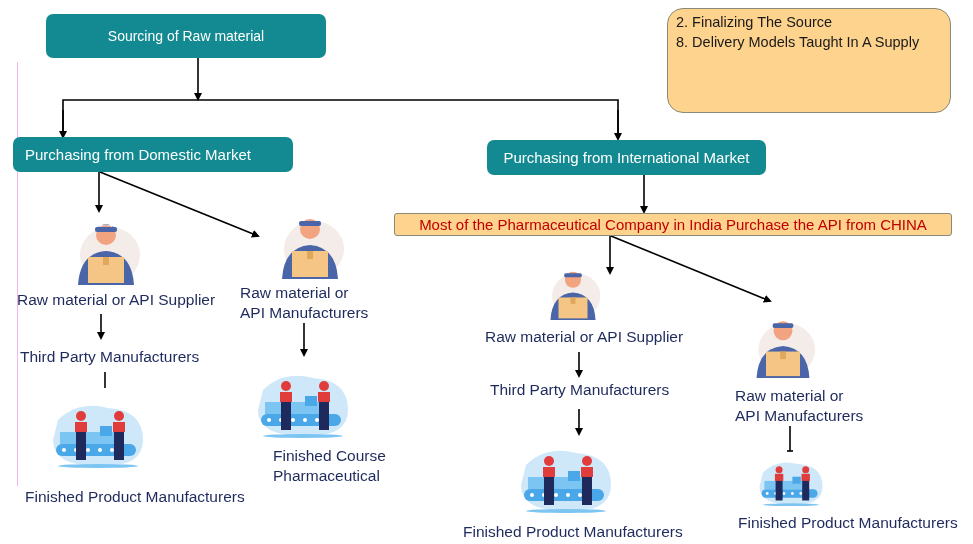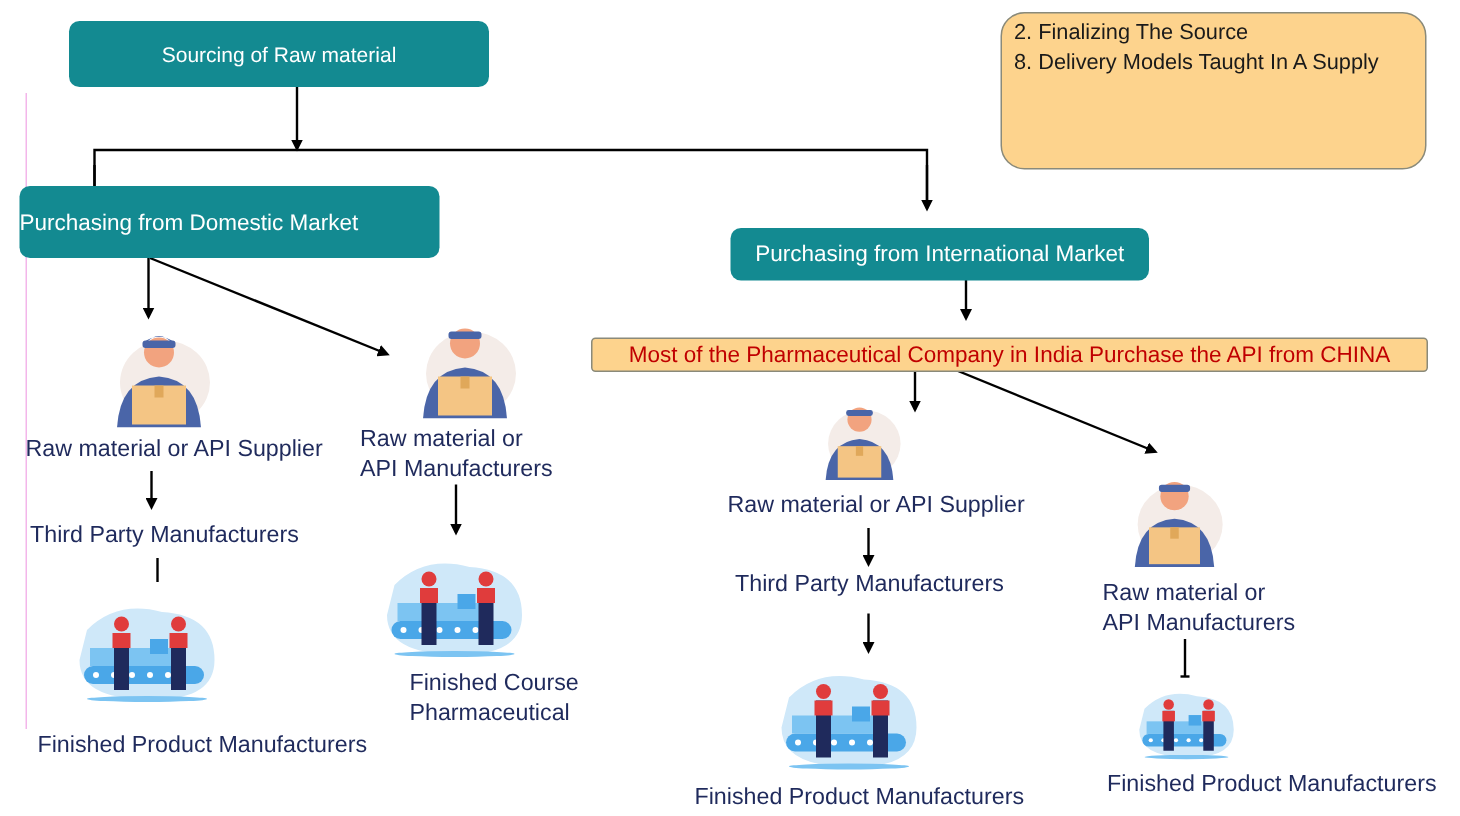--- a/index.html
+++ b/index.html
@@ -1,24 +1,24 @@
 <!DOCTYPE html>
 <html><head>
 <meta charset="utf-8">
 <style>
   html, body { margin:0; padding:0; background:#ffffff; }
   body { width:973px; height:544px; position:relative; overflow:hidden; font-family:"Liberation Sans", sans-serif; }
   .abs { position:absolute; }
   .teal { background:#138a91; color:#ffffff; border-radius:7px; box-sizing:border-box; }
   .title-box { left:46px; top:14px; width:280px; height:44px; font-size:14px; display:flex; align-items:center; justify-content:center; }
-  .dom-box { left:13px; top:124px; width:280px; height:48px; font-size:15px; display:flex; align-items:center; }
-  .int-box { left:487px; top:152px; width:279px; height:35px; font-size:15px; display:flex; align-items:center; justify-content:center; }
+  .dom-box { left:13px; top:137px; width:280px; height:35px; font-size:15px; display:flex; align-items:center; padding-left:12px; }
+  .int-box { left:487px; top:140px; width:279px; height:35px; font-size:15px; display:flex; align-items:center; justify-content:center; }
   .note { left:667px; top:8px; width:284px; height:105px; background:#fdd38d; border:1.5px solid #8a8a7a; border-radius:16px; box-sizing:border-box; padding:3px 8px; font-size:14.5px; line-height:20px; color:#1a1a1a; }
   .note div { white-space:nowrap; }
-  .china { left:394px; top:213px; width:558px; height:23px; background:#fdd38d; border:1px solid #8a8a7a; border-radius:3px; box-sizing:border-box; color:#c00000; font-size:15px; display:flex; align-items:center; justify-content:center; white-space:nowrap;margin-top:12px; }
+  .china { left:394px; top:213px; width:558px; height:23px; background:#fdd38d; border:1px solid #8a8a7a; border-radius:3px; box-sizing:border-box; color:#c00000; font-size:15px; display:flex; align-items:center; justify-content:center; white-space:nowrap; }
   .lbl { color:#1f2a5c; font-size:15.5px; white-space:nowrap; line-height:20px; }
   .pinkline { left:17px; top:62px; width:1px; height:424px; background:#f3b6ea; }
   svg.lines { position:absolute; left:0; top:0; }
   .ico { position:absolute; }
 </style>
 </head>
 <body>
 
 <div class="abs pinkline"></div>
 

